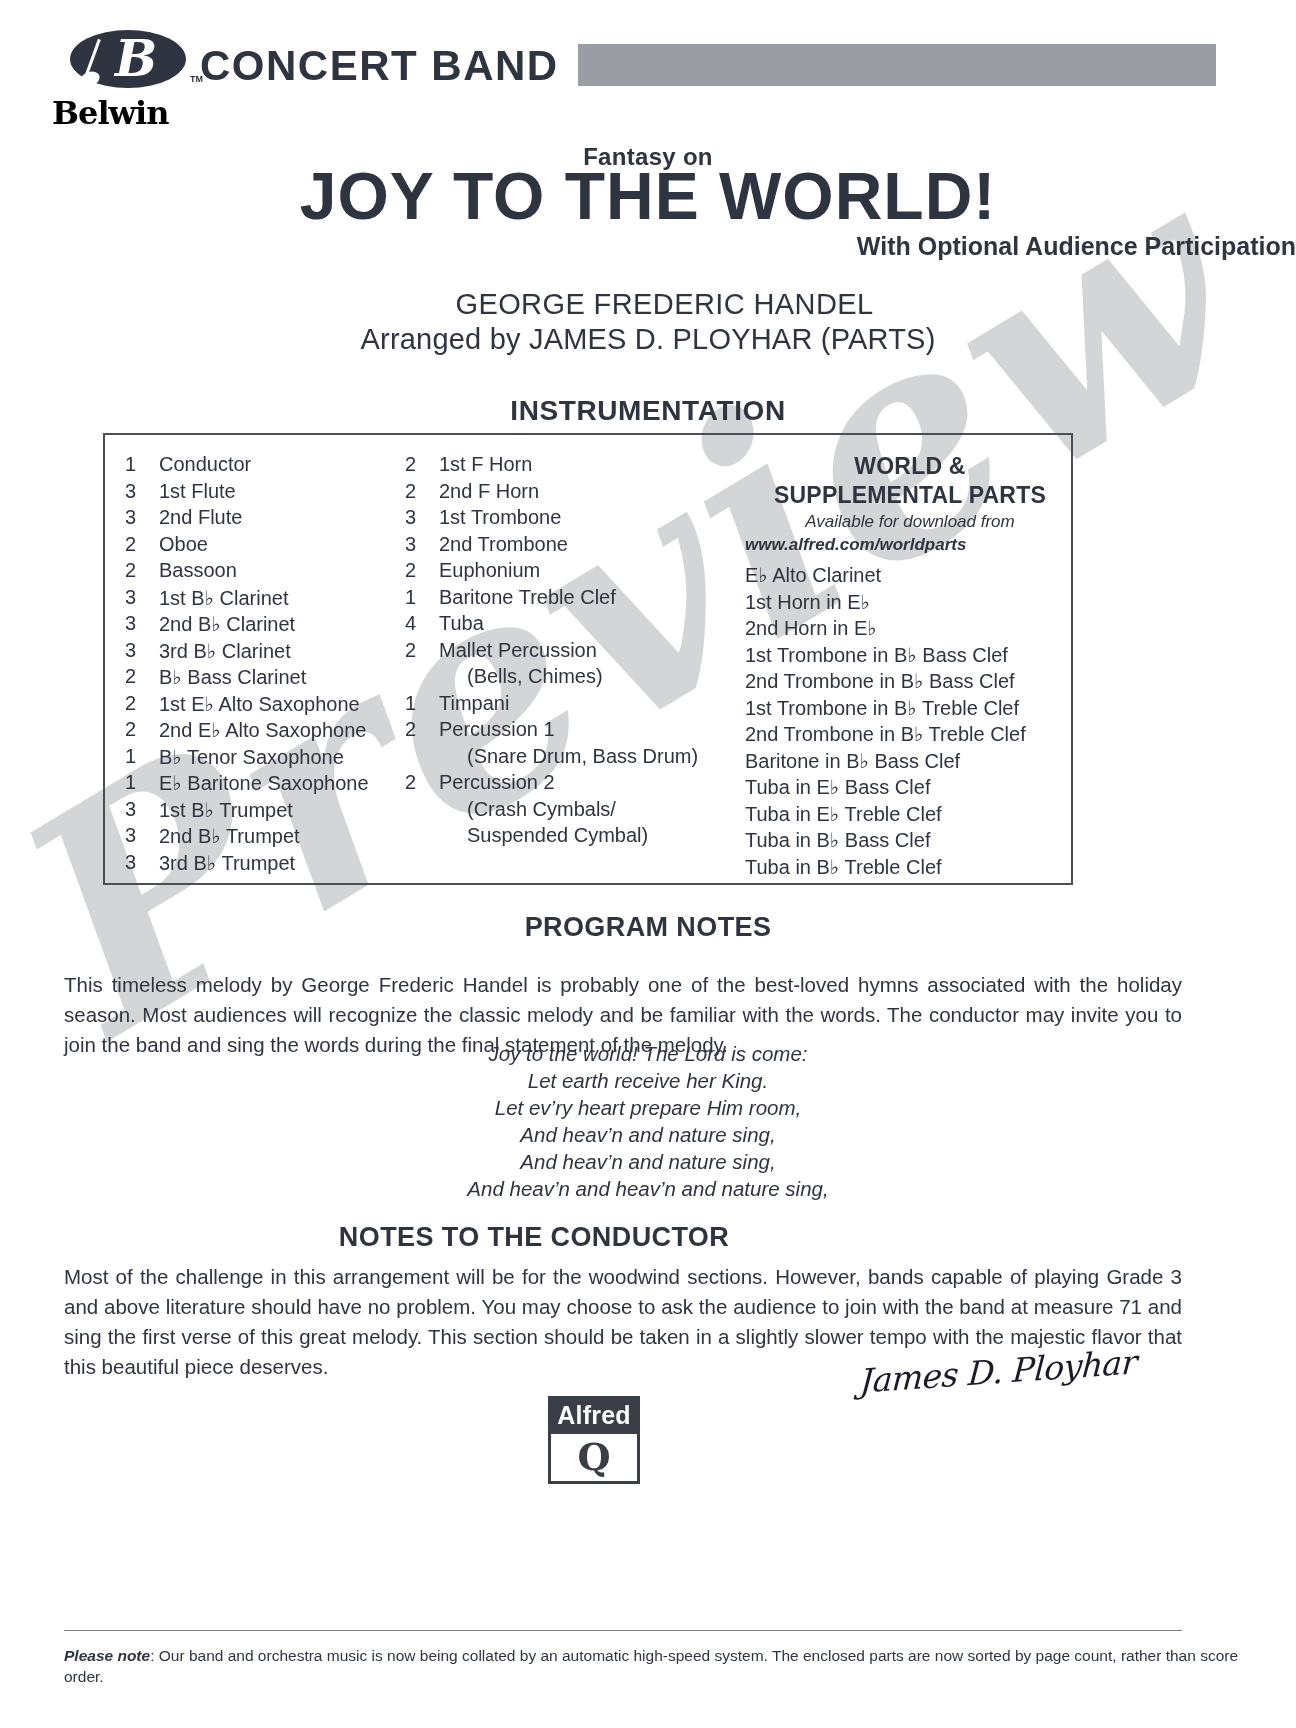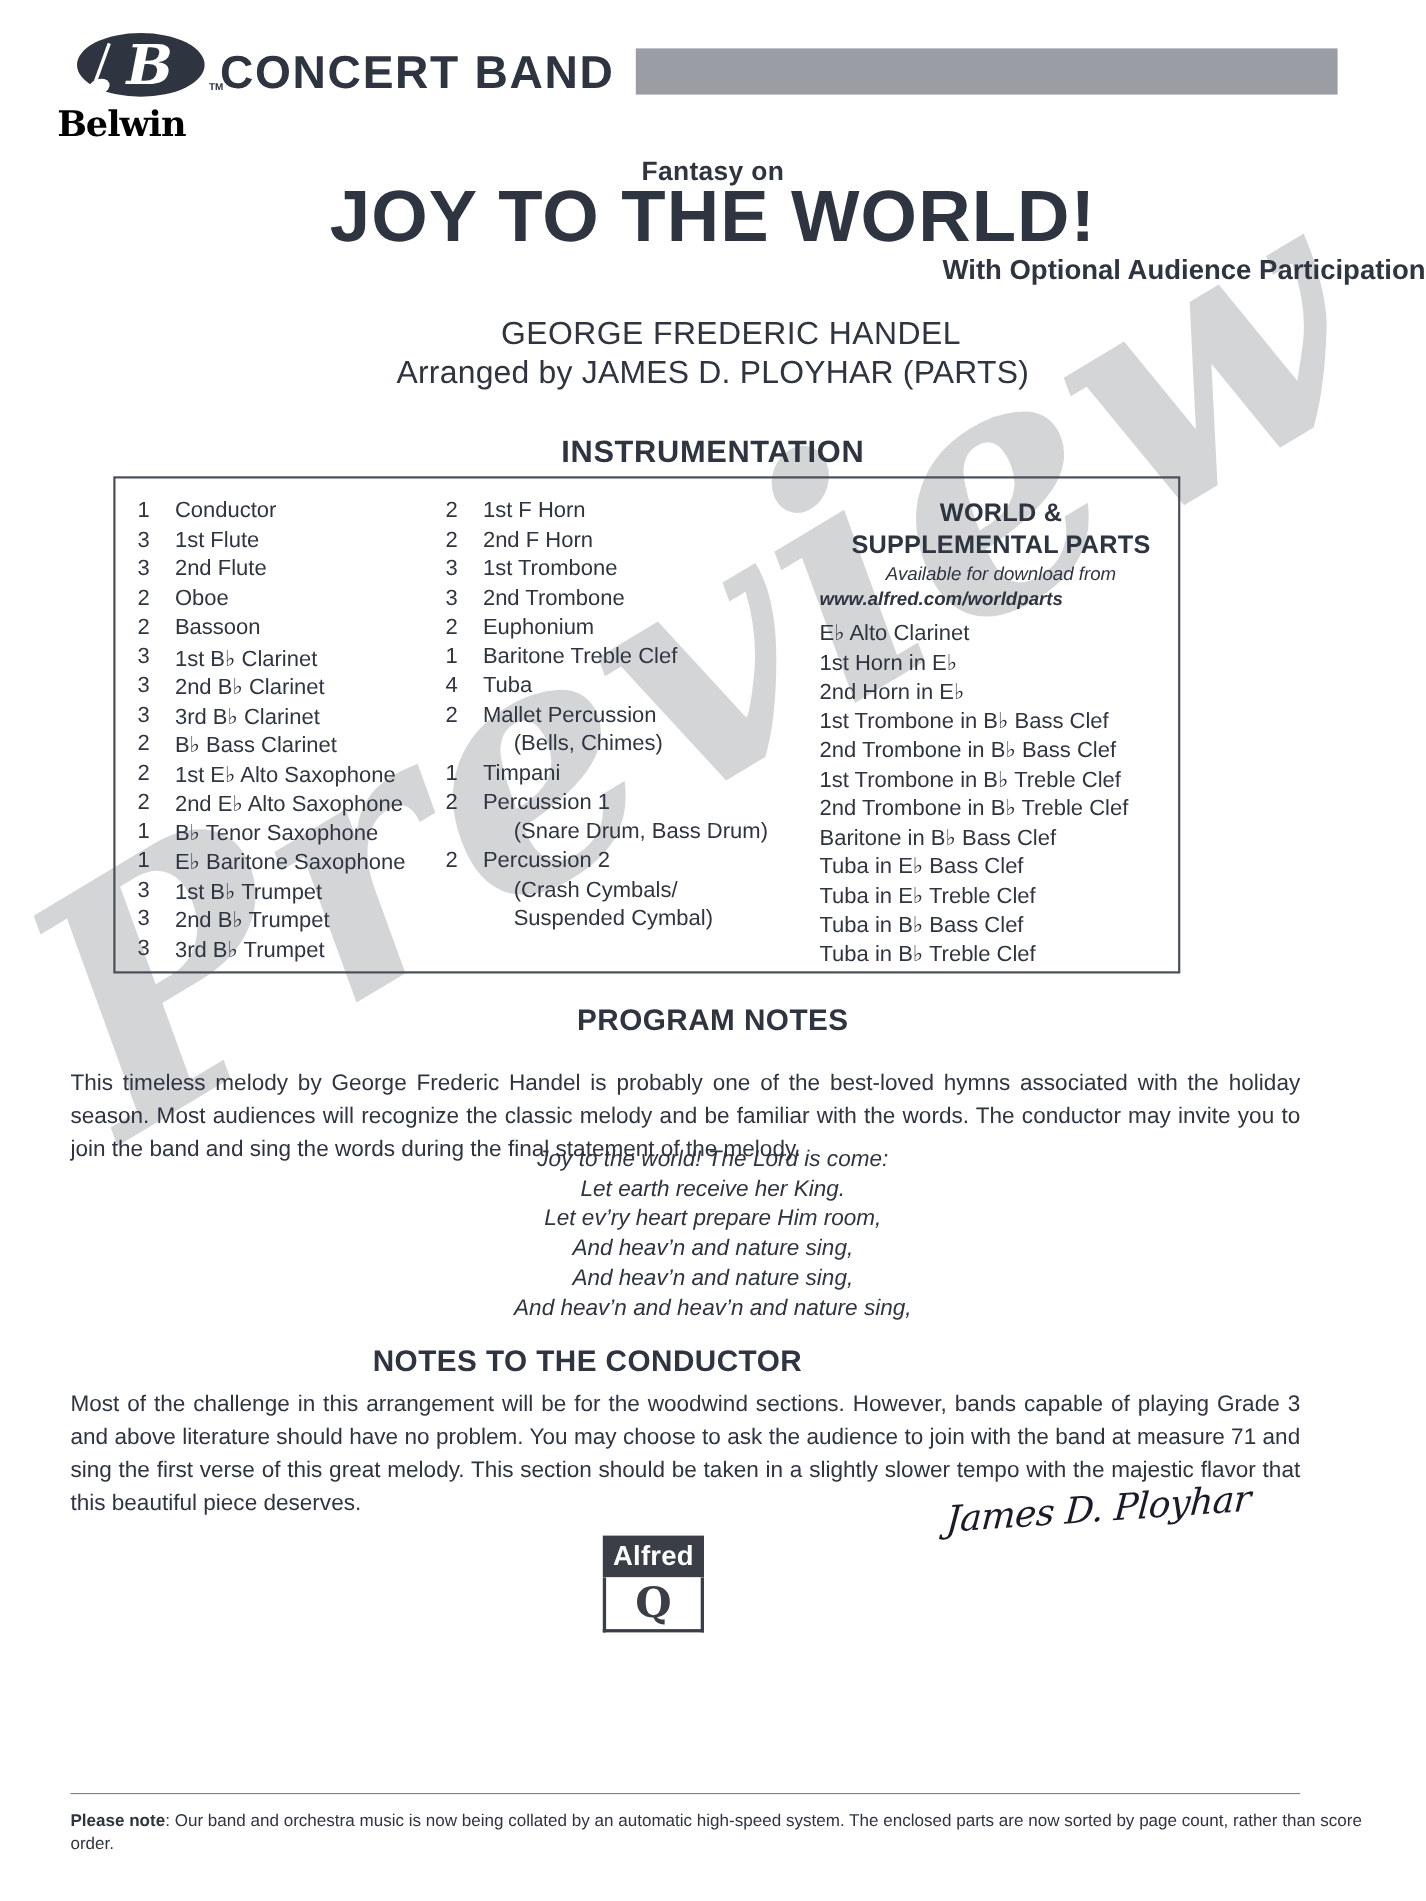--- a/index.html
+++ b/index.html
@@ -194,21 +194,21 @@
 
   
   .footer-rule {
     position:absolute; left:64px; top:1630px; width:1118px; height:1px;
     background:#7c818a;
   }
   .footer-note {
     position:absolute; left:64px; top:1645px; width:1180px;
     font-size:15.5px; line-height:21px;
   }
-  .footer-note b { font-weight:700; }
+  .footer-note b { font-weight:700;font-style:italic; }
 </style>
 </head>
 <body>
 
 <div class="page">
 
   <div class="watermark">
     <span>Preview Only</span>
   </div>
 

